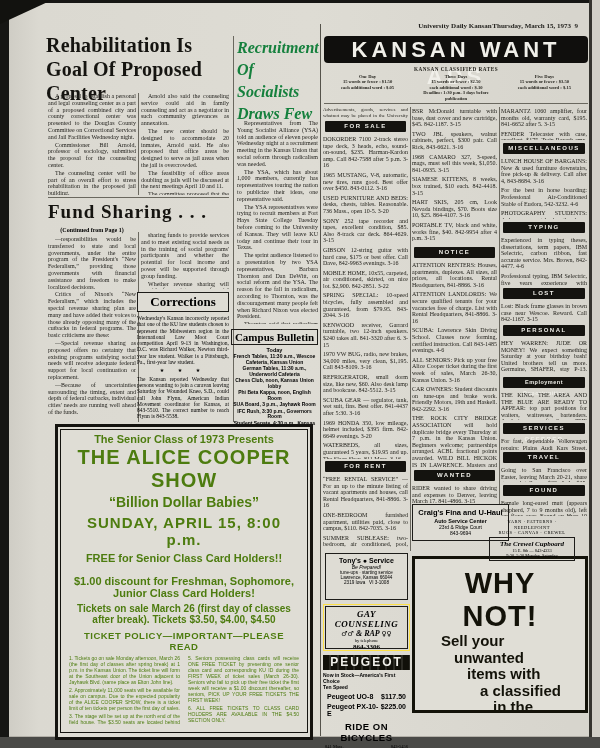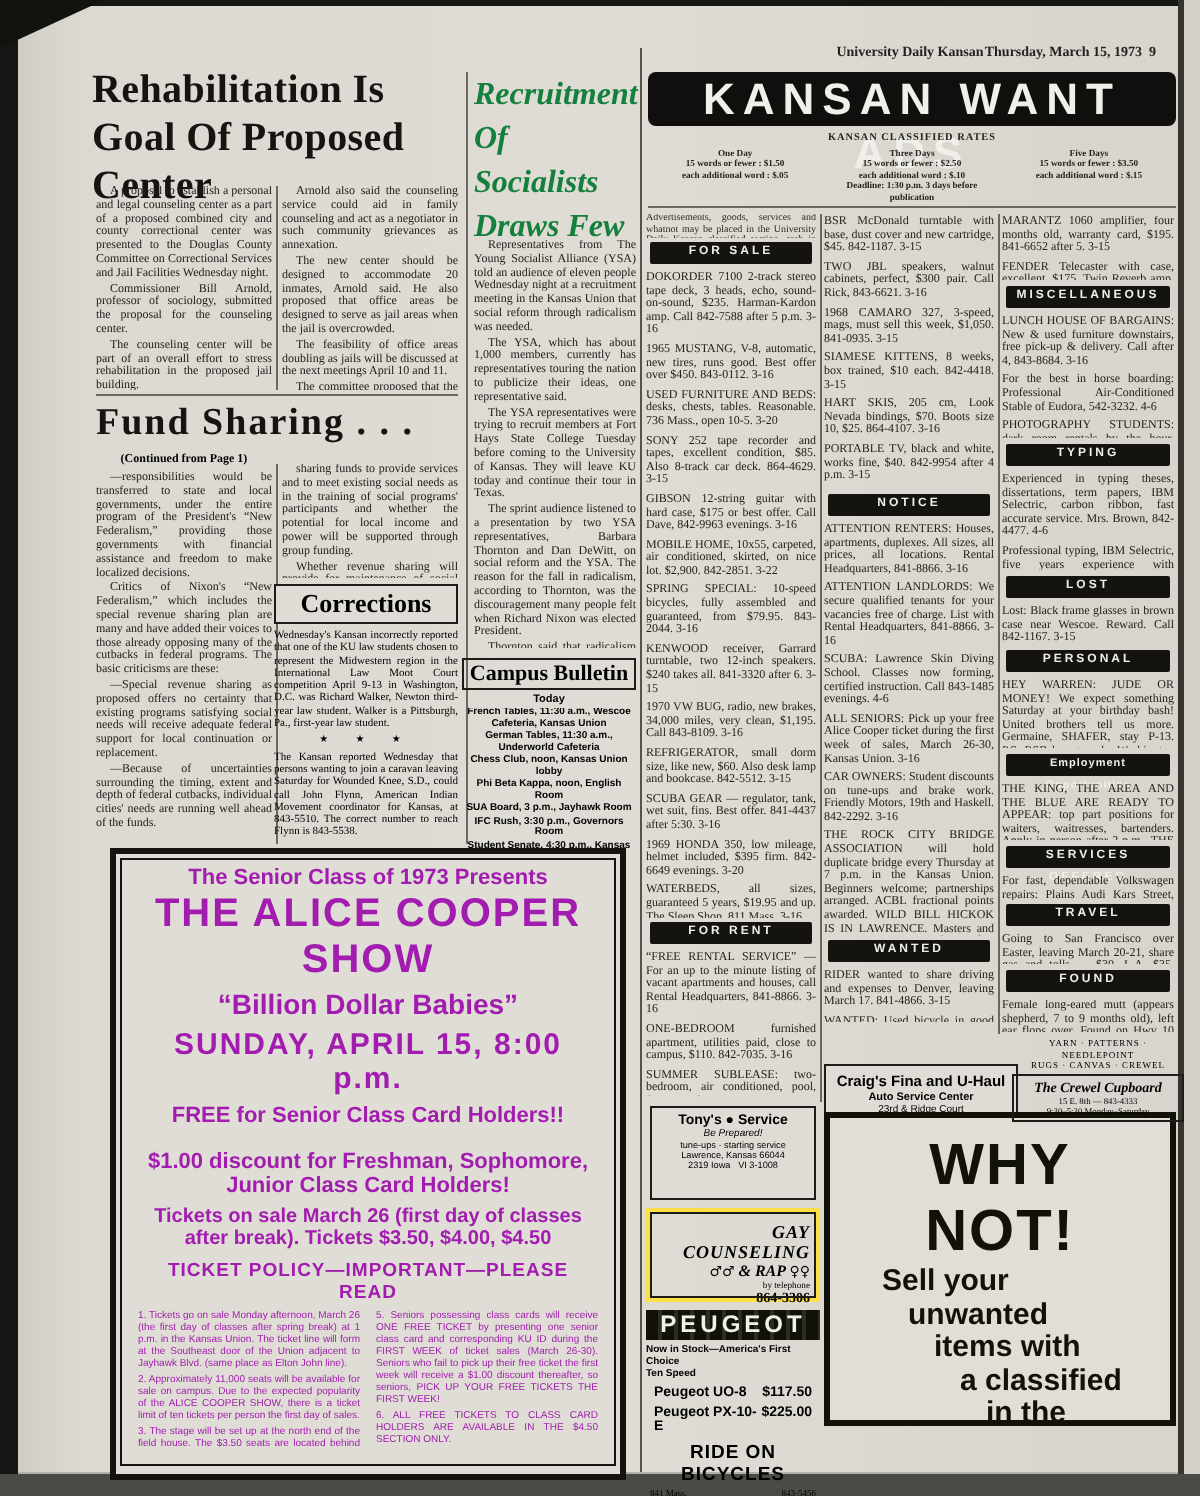--- a/index.html
+++ b/index.html
@@ -56,39 +56,39 @@
     font-size:6px;letter-spacing:1.5px;text-align:center;line-height:11px;height:11px;border-radius:1px;
   }
   .wa-ads{font-size:6px;line-height:6.6px;text-align:justify;overflow:hidden;color:#23221c;}
   .wa-ads .wa-ad{margin-bottom:3px;}
   .stub{font-size:5px;line-height:5.6px;overflow:hidden;color:#2a2923;text-align:justify;}
 
   
   .boxed{border:1px solid #1d1c19;background:#dedcd4;}
   .alice{border:3px solid #14130f;background:#dfddd5;}
   .alice-inner{border:1px solid #14130f;margin:2px;height:calc(100% - 6px);padding:3px 8px;box-sizing:border-box;
-    font-family:"Liberation Sans",sans-serif;text-align:center;color:#a21caf;overflow:hidden;}
+    font-family:"Liberation Sans",sans-serif;text-align:center;color:#4d7c0f;overflow:hidden;}
   .al-presents{font-size:11px;font-weight:bold;}
   .al-title{font-size:20px;font-weight:bold;letter-spacing:1px;margin-top:1px;}
   .al-sub{font-size:14px;font-weight:bold;margin-top:2px;}
   .al-date{font-size:15px;font-weight:bold;letter-spacing:1px;margin-top:4px;}
   .al-venue{font-size:14px;font-weight:bold;margin-top:1px;}
   .al-free{font-size:11px;font-weight:bold;margin-top:4px;}
   .al-disc{font-size:11px;font-weight:bold;margin-top:11px;}
   .al-sale{font-size:10px;font-weight:bold;margin-top:4px;}
   .al-policy-title{font-size:9.5px;font-weight:bold;letter-spacing:.5px;margin-top:5px;}
   .al-policy{display:flex;gap:8px;margin-top:3px;text-align:justify;}
   .al-policy>div{width:50%;height:70px;overflow:hidden;font-size:5px;line-height:6px;}
   .al-policy .policy-item{margin-bottom:2px;}
 
   .tonys{text-align:center;font-family:"Liberation Sans",sans-serif;padding:3px 2px;box-sizing:border-box;}
   .tonys .t1{font-size:7px;font-weight:bold;}
   .tonys .t2{font-size:5px;font-style:italic;}
   .tonys .t3{font-size:4.6px;}
-  .gaybox{border:3px solid #fde047;outline:1px solid #1d1c19;outline-offset:-3px;text-align:right;
+  .gaybox{border:1px solid #fde047;outline:1px solid #1d1c19;outline-offset:-3px;text-align:center;
     font-family:"Liberation Serif",serif;padding:4px 2px;box-sizing:border-box;}
   .gay1{font-size:9px;font-style:italic;font-weight:bold;letter-spacing:.5px;}
   .gay2{font-size:8px;font-style:italic;font-weight:bold;}
   .gay-sym{font-family:"DejaVu Sans",sans-serif;font-size:7px;font-weight:normal;}
   .gay3{font-size:4.6px;}
   .gay4{font-size:7px;font-weight:bold;}
   .peu-banner{background:#111009;color:#f0efe9;font-family:"Liberation Sans",sans-serif;font-weight:bold;
     font-size:12px;letter-spacing:2px;text-align:center;line-height:15px;
     background-image:repeating-linear-gradient(90deg,#111009 0 6px,#2c2b24 6px 8px);}
   .peu-line{font-size:5px;font-weight:bold;font-family:"Liberation Sans",sans-serif;margin-top:2px;}
@@ -321,21 +321,21 @@
     <div class="wa-ad">ALL SENIORS: Pick up your free Alice Cooper ticket during the first week of sales, March 26-30, Kansas Union.  3-16</div>
     <div class="wa-ad">CAR OWNERS: Student discounts on tune-ups and brake work. Friendly Motors, 19th and Haskell. 842-2292.  3-16</div>
     <div class="wa-ad">THE ROCK CITY BRIDGE ASSOCIATION will hold duplicate bridge every Thursday at 7 p.m. in the Kansas Union. Beginners welcome; partnerships arranged. ACBL fractional points awarded. WILD BILL HICKOK IS IN LAWRENCE. Masters and novice sections, nominal entry fee, prizes and master points every week.  3-15</div>
   </div>
 <div class="abs wa-head" style="left:414px;top:470px;width:81px;">WANTED</div>
 <div class="abs wa-ads" style="left:412px;top:485px;width:85px;height:26px;">
     <div class="wa-ad">RIDER wanted to share driving and expenses to Denver, leaving March 17. 841-4866.  3-15</div>
     <div class="wa-ad">WANTED: Used bicycle in good condition, also small desk. Call Jan, 842-7741.  3-15</div>
   </div>
 
-<div class="abs boxed craigs" style="left:412px;top:532px;width:97px;height:37px;">
+<div class="abs boxed craigs" style="left:412px;top:504px;width:97px;height:37px;">
   <div class="c1">Craig's Fina and U-Haul</div>
   <div class="c2">Auto Service Center</div>
   <div class="c3">23rd &amp; Ridge Court</div>
   <div class="c3">843-9694</div>
 </div>
 
 <div class="abs whynot" style="left:412px;top:556px;width:176px;height:157px;">
   <div class="wn-title">WHY NOT!</div>
   <div id="wn-lines">
       <div class="wn-line" style="margin-left: 16px;">Sell your</div>
@@ -380,21 +380,21 @@
   </div>
 <div class="abs wa-head" style="left:503px;top:452px;width:82px;">TRAVEL</div>
 <div class="abs wa-ads" style="left:501px;top:467px;width:86px;height:15px;">
     <div class="wa-ad">Going to San Francisco over Easter, leaving March 20-21, share gas and tolls — $30, L.A. $35. Willing to bargain. Berths in 1958 Lake Van, 4-6 Charter, Kansas.  3-16</div>
   </div>
 <div class="abs wa-head" style="left:503px;top:485px;width:82px;">FOUND</div>
 <div class="abs wa-ads" style="left:501px;top:500px;width:86px;height:16px;">
     <div class="wa-ad">Female long-eared mutt (appears shepherd, 7 to 9 months old), left ear flops over. Found on Hwy 10 east of Lawrence. Owner or good home needed. 842-4461 evenings.  3-15</div>
   </div>
 
-<div class="abs crewel" style="left:506px;top:519px;width:86px;">
+<div class="abs crewel" style="left:489px;top:519px;width:86px;">
   <div class="crew-top">YARN · PATTERNS · NEEDLEPOINT</div>
   <div class="crew-top">RUGS · CANVAS · CREWEL</div>
   <div class="crew-box">
     <div class="crew-name">The Crewel Cupboard</div>
     <div class="crew-line">15 E. 8th — 843-4333</div>
     <div class="crew-line">9:30–5:30 Monday–Saturday</div>
   </div>
 </div>
 
 </body></html>

